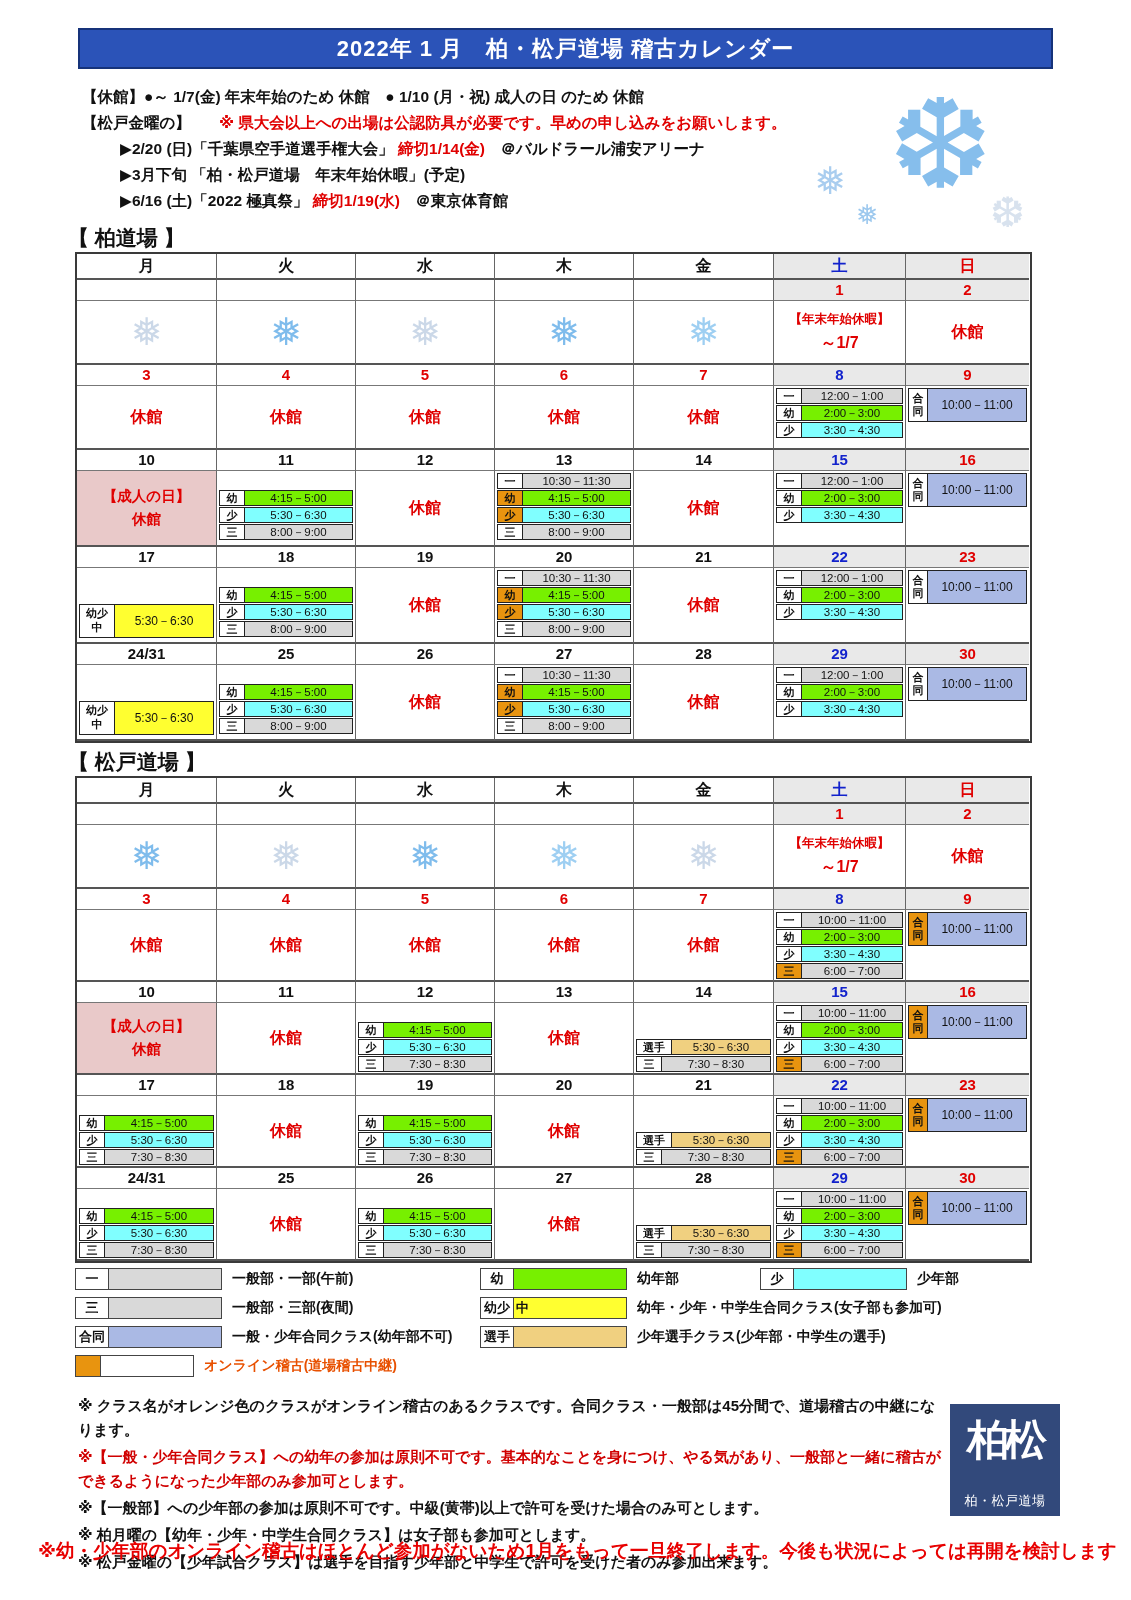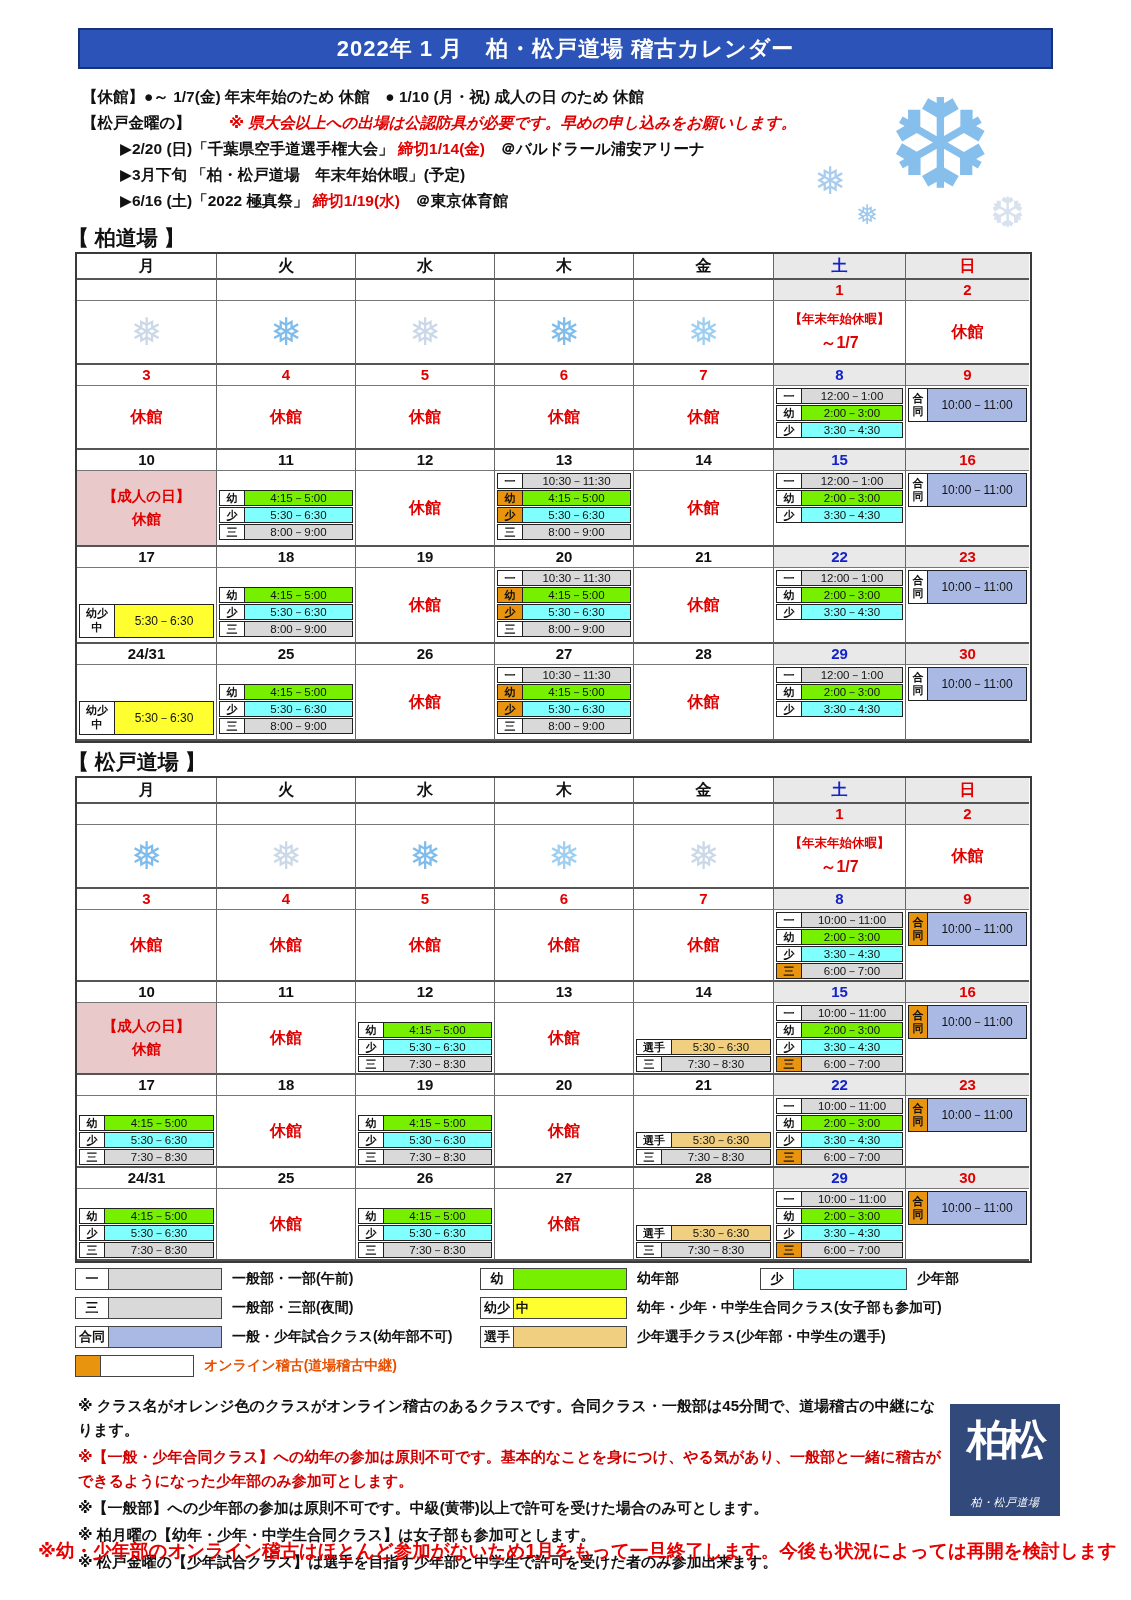--- a/index.html
+++ b/index.html
@@ -4,21 +4,21 @@
 <style>
   html,body{margin:0;padding:0;background:#fff;}
   .page{position:relative;width:1131px;height:1600px;background:#fff;overflow:hidden;
         font-family:"Liberation Sans","DejaVu Sans",sans-serif;color:#111;}
   .titlebar{position:absolute;left:78px;top:28px;width:975px;height:41px;box-sizing:border-box;
         background:#2B53B8;border:2px solid #16337A;color:#fff;font-size:22px;font-weight:bold;
         display:flex;align-items:center;justify-content:center;letter-spacing:1px;}
   .header-block{position:absolute;left:82px;top:84px;width:800px;font-size:15.5px;font-weight:600;line-height:26px;}
   .red{color:#E00000;}
   .b{font-weight:bold;}
-  .warn{margin-left:38px;font-style:italic;}
+  .warn{margin-left:28px;}
   .event-line{margin-left:38px;}
   .snowg{position:absolute;line-height:1;}
   .cal-heading{position:absolute;left:68px;font-size:21px;font-weight:bold;}
   .cal-table{position:absolute;left:75px;width:957px;box-sizing:border-box;border:2px solid #3A3A3A;background:#fff;}
   .cal-row{display:grid;grid-template-columns:139px 139px 139px 139px 140px 132px 124px;}
   .hd-cell{height:26px;box-sizing:border-box;border-left:1px solid #666;border-bottom:2px solid #555;
         font-weight:bold;font-size:16px;display:flex;align-items:center;justify-content:center;}
   .cal-row > :first-child{border-left:none;}
   .we{background:#E9E9E9;}
   .date-cell{height:21px;box-sizing:border-box;border-left:1px solid #666;border-bottom:1px solid #777;
@@ -60,21 +60,21 @@
   .lg-text{font-size:14px;font-weight:600;}
   .lg-text.online{color:#E85000;font-weight:bold;}
   .notes{position:absolute;left:78px;top:1394px;width:868px;font-size:15px;font-weight:600;line-height:1.6;}
   .note{margin-bottom:3px;}
   .note.red{color:#D00000;font-weight:bold;}
   .logo{position:absolute;left:950px;top:1404px;width:110px;height:112px;box-sizing:border-box;
       background:#32497B;color:#fff;display:flex;flex-direction:column;align-items:center;
       justify-content:space-between;padding:5px 4px 6px 4px;}
   .logo-seal{font-family:"Liberation Serif","DejaVu Serif",serif;font-size:42px;font-weight:bold;
       letter-spacing:-4px;line-height:1.5;}
-  .logo-cap{font-size:11px;letter-spacing:0.5px;font-style:italic;}
+  .logo-cap{font-size:13px;letter-spacing:0.5px;}
   .footer-red{position:absolute;left:38px;top:1538px;width:1090px;color:#E80000;
       font-size:18.5px;font-weight:bold;}
 </style>
 </head>
 <body>
 
 <div class="page">
 
   <div class="titlebar">
     <span>2022年 1 月　柏・松戸道場 稽古カレンダー</span>
@@ -803,21 +803,21 @@
           <div class="lg-label">幼少</div>
           <div class="lg-sw" style="background: rgb(255, 255, 48);">中</div>
         </div>
         <div class="lg-text">幼年・少年・中学生合同クラス(女子部も参加可)</div>
       </div>
       <div class="lg-item">
         <div class="lg-box">
           <div class="lg-label">合同</div>
           <div class="lg-sw" style="background: rgb(170, 185, 228);"></div>
         </div>
-        <div class="lg-text">一般・少年試合クラス(幼年部不可)</div>
+        <div class="lg-text">一般・少年合同クラス(幼年部不可)</div>
       </div>
       <div class="lg-item" style="grid-column: span 2;">
         <div class="lg-box">
           <div class="lg-label">選手</div>
           <div class="lg-sw" style="background: rgb(240, 208, 128);"></div>
         </div>
         <div class="lg-text">少年選手クラス(少年部・中学生の選手)</div>
       </div>
       <div class="lg-item" style="grid-column: span 3;">
         <div class="lg-box">

